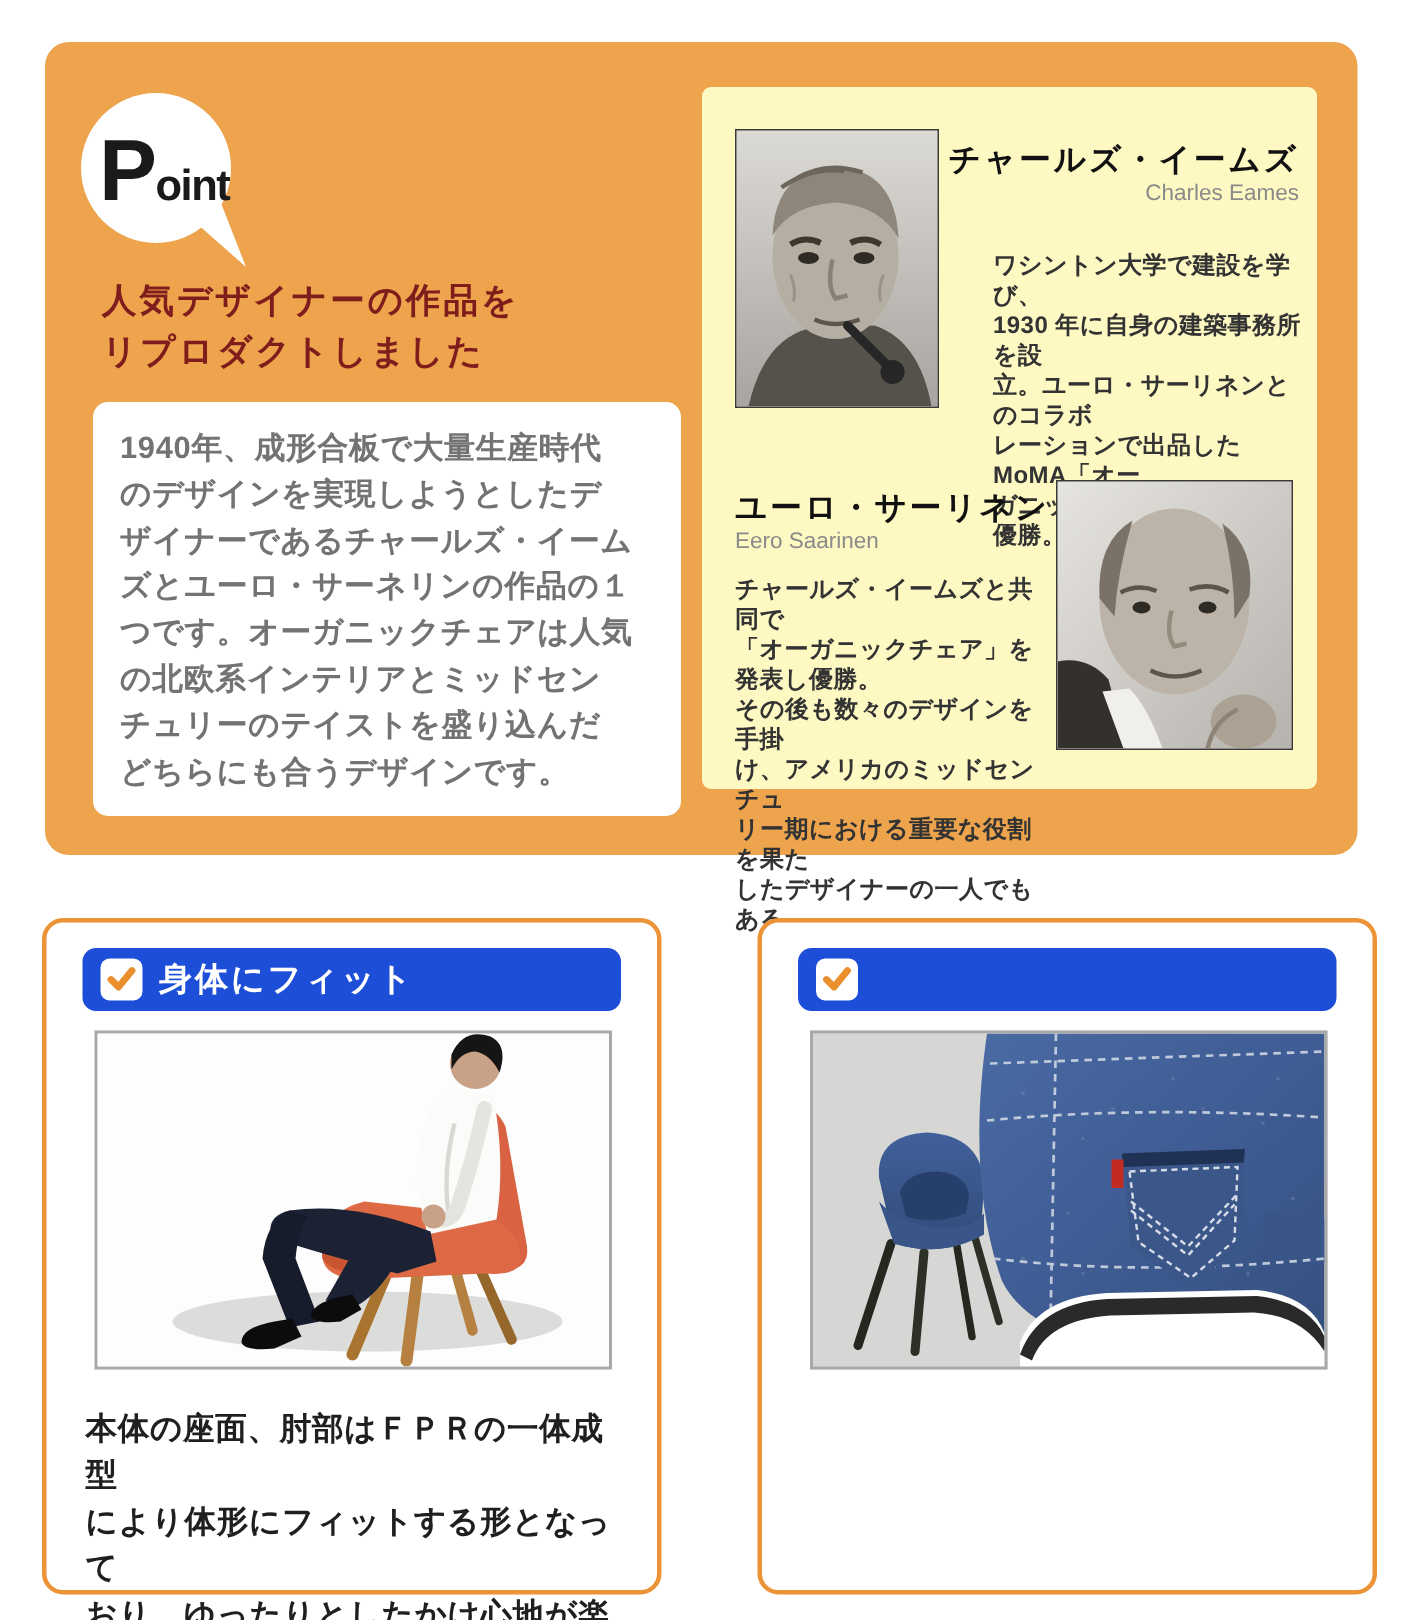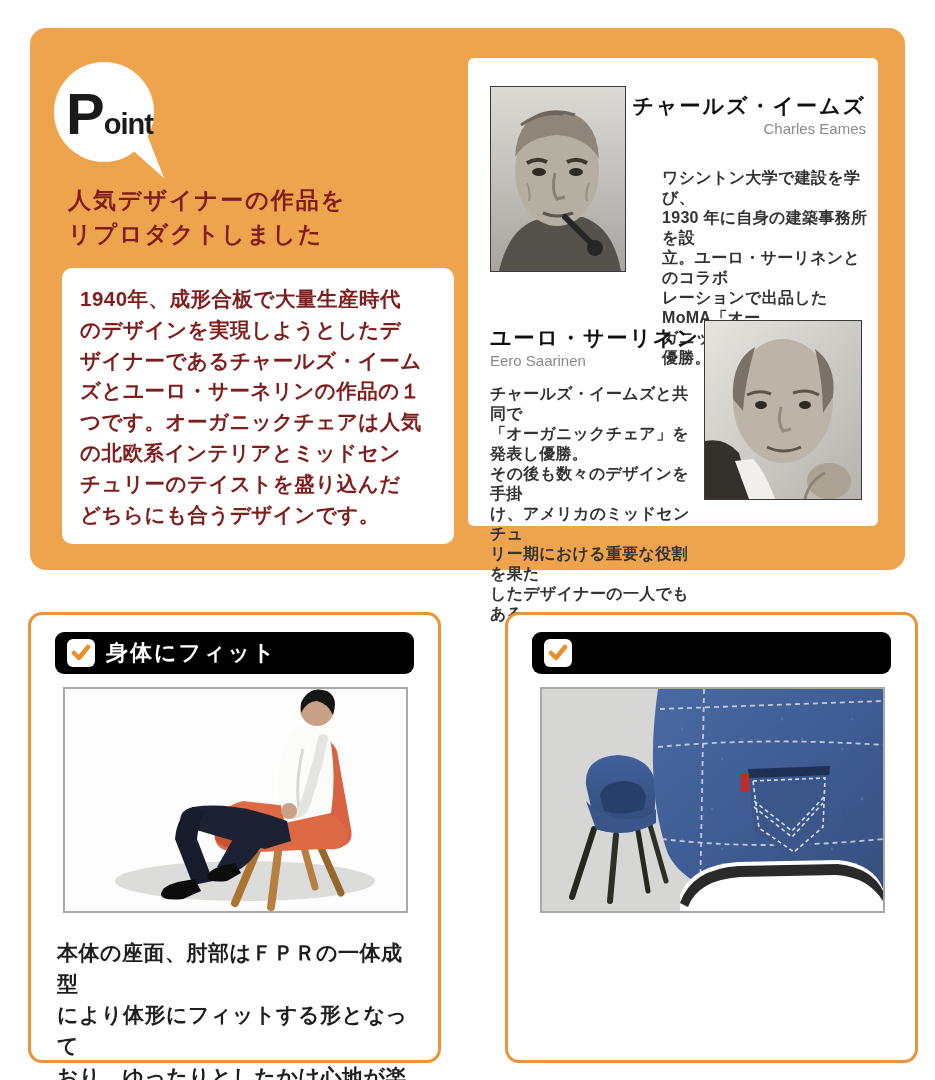--- a/index.html
+++ b/index.html
@@ -28,28 +28,28 @@
     left:38px; top:155px; width:400px;
     color:#7f1d1d; font-size:23px; font-weight:bold; line-height:34px;
     letter-spacing:2px;
   }
   .desc-box {
     left:32px; top:240px; width:392px; height:276px;
     background:#ffffff; border-radius:10px;
   }
   .desc-text {
     position:absolute; left:18px; top:16px; width:360px;
-    color:#7f1d1d; font-size:20.5px; font-weight:600; line-height:30.8px;
+    color:#737373; font-size:20.5px; font-weight:600; line-height:30.8px;
     letter-spacing:0.5px;
   }
 
   
   .designers-card {
     left:438px; top:30px; width:410px; height:468px;
-    background:#ffffff; border-radius:6px;
+    background:#fef9c3; border-radius:6px;
   }
   .portrait { border:1px solid #3a3a3a; background:#cfcdc8; overflow:hidden; }
   .eames-photo { left:22px; top:28px; width:136px; height:186px; }
   .saarinen-photo { left:236px; top:262px; width:158px; height:180px; }
   .name-jp { color:#111; font-size:21px; font-weight:bold; letter-spacing:2px; }
   .name-en { color:#8a8a8a; font-size:15px; }
   .eames-names { right:12px; top:34px; text-align:right; }
   .saarinen-names { left:22px; top:266px; text-align:left; }
   .bio {
     color:#333; font-size:16px; font-weight:600; line-height:20px;
@@ -60,21 +60,21 @@
 
   
   .feature-card {
     top:612px; width:413px; height:451px;
     background:#fff; border:3px solid #EC9338; border-radius:14px;
   }
   .card-left  { left:28px; }
   .card-right { left:505px; }
   .feature-header {
     position:absolute; left:24px; top:17px; height:42px; right:24px;
-    background:#000000; border-radius:9px;
+    background:#1d4ed8; border-radius:9px;
     display:flex; align-items:center; padding-left:12px;
   }
   .checkbox {
     width:28px; height:28px; background:#fff; border-radius:6px;
     display:flex; align-items:center; justify-content:center; flex:0 0 auto;
   }
   .feature-title {
     color:#fff; font-size:22px; font-weight:bold; letter-spacing:2px;
     margin-left:11px;
   }

